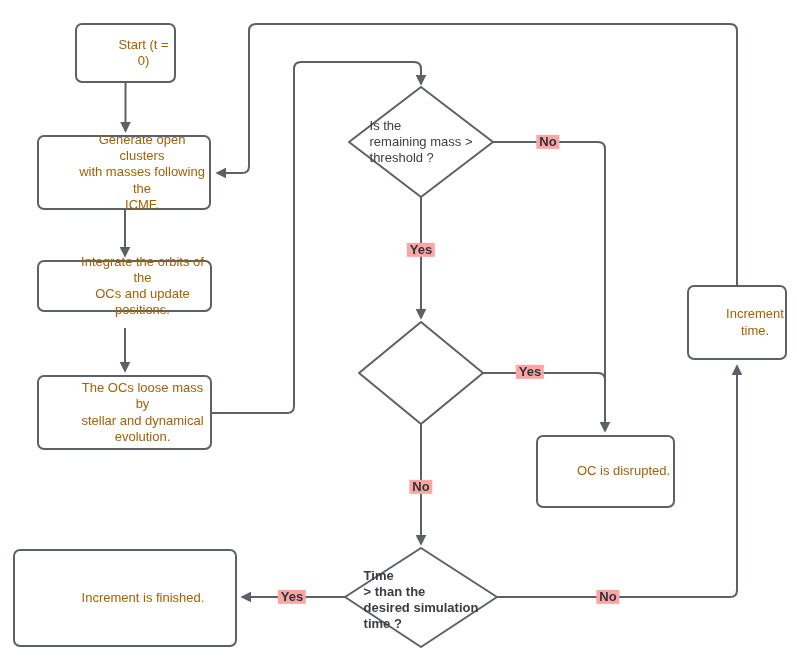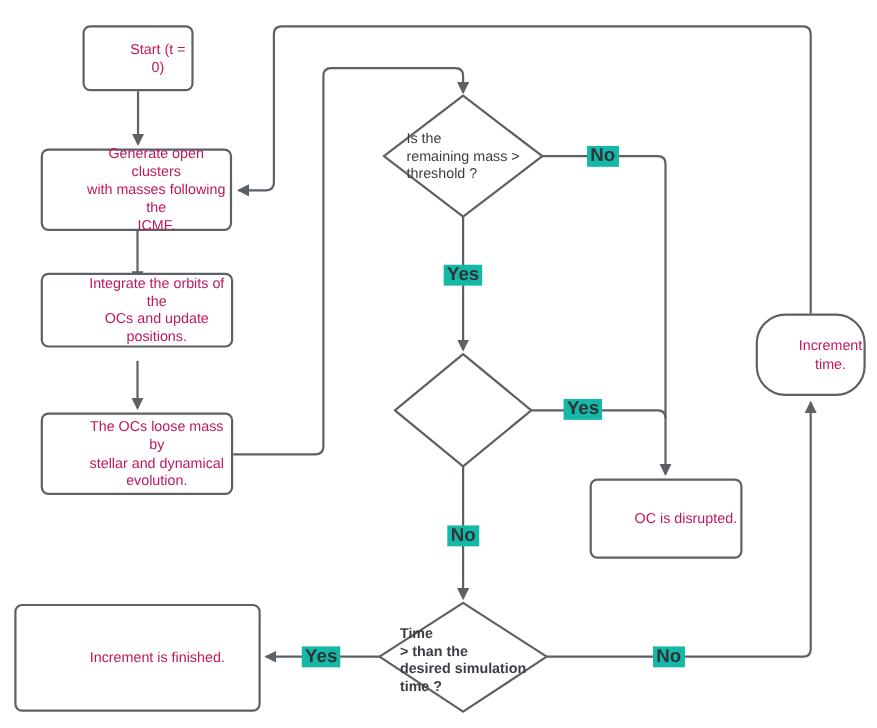--- a/index.html
+++ b/index.html
@@ -29,52 +29,52 @@
     border: 2px solid #5c6167;
     border-radius: 7px;
     background: #ffffff;
     display: flex;
     align-items: center;
     justify-content: center;
     text-align: center;
     font-size: 13px;
     line-height: 1.25;
     white-space: pre-line;
-    color: #be185d;
+    color: #a16207;
     padding-left: 36px;
   }
   .diamond-label {
     position: absolute;
     display: flex;
     align-items: center;
     justify-content: center;
     text-align: left;
     font-size: 13px;
     line-height: 1.22;
     white-space: pre-line;
     color: #3a3d42;
     pointer-events: none;
   }
   .edge-label {
     position: absolute;
     transform: translate(-50%, -50%);
-    background: #14b8a6;
+    background: #fca5a5;
     padding: 0 3px;
-    font-size: 17px;
+    font-size: 13px;
     font-weight: bold;
     color: #303338;
     line-height: 1.1;
   }
   
   #node-start      { left: 75px;  top: 23px;  width: 101px; height: 60px; }
   #node-generate   { left: 37px;  top: 135px; width: 174px; height: 75px; }
-  #node-integrate  { left: 37px;  top: 248px; width: 175px; height: 68px; }
+  #node-integrate  { left: 37px;  top: 260px; width: 175px; height: 52px; }
   #node-mass-loss  { left: 37px;  top: 375px; width: 175px; height: 75px; }
   #node-disrupted  { left: 536px; top: 435px; width: 139px; height: 73px; }
-  #node-increment  { left: 687px; top: 285px; width: 100px; height: 75px; border-radius: 27px; }
+  #node-increment  { left: 687px; top: 285px; width: 100px; height: 75px; }
   #node-finished   { left: 13px;  top: 549px; width: 224px; height: 98px; }
   
   #label-mass      { left: 351px; top: 100px; width: 140px; height: 84px; }
   #label-encounter { left: 361px; top: 331px; width: 120px; height: 84px; }
   #label-time      { left: 346px; top: 556px; width: 150px; height: 88px; font-weight: bold; }
   
   #elabel-mass-no       { left: 548px; top: 142px; }
   #elabel-mass-yes      { left: 421px; top: 250px; }
   #elabel-encounter-yes { left: 530px; top: 372px; }
   #elabel-encounter-no  { left: 421px; top: 487px; }

